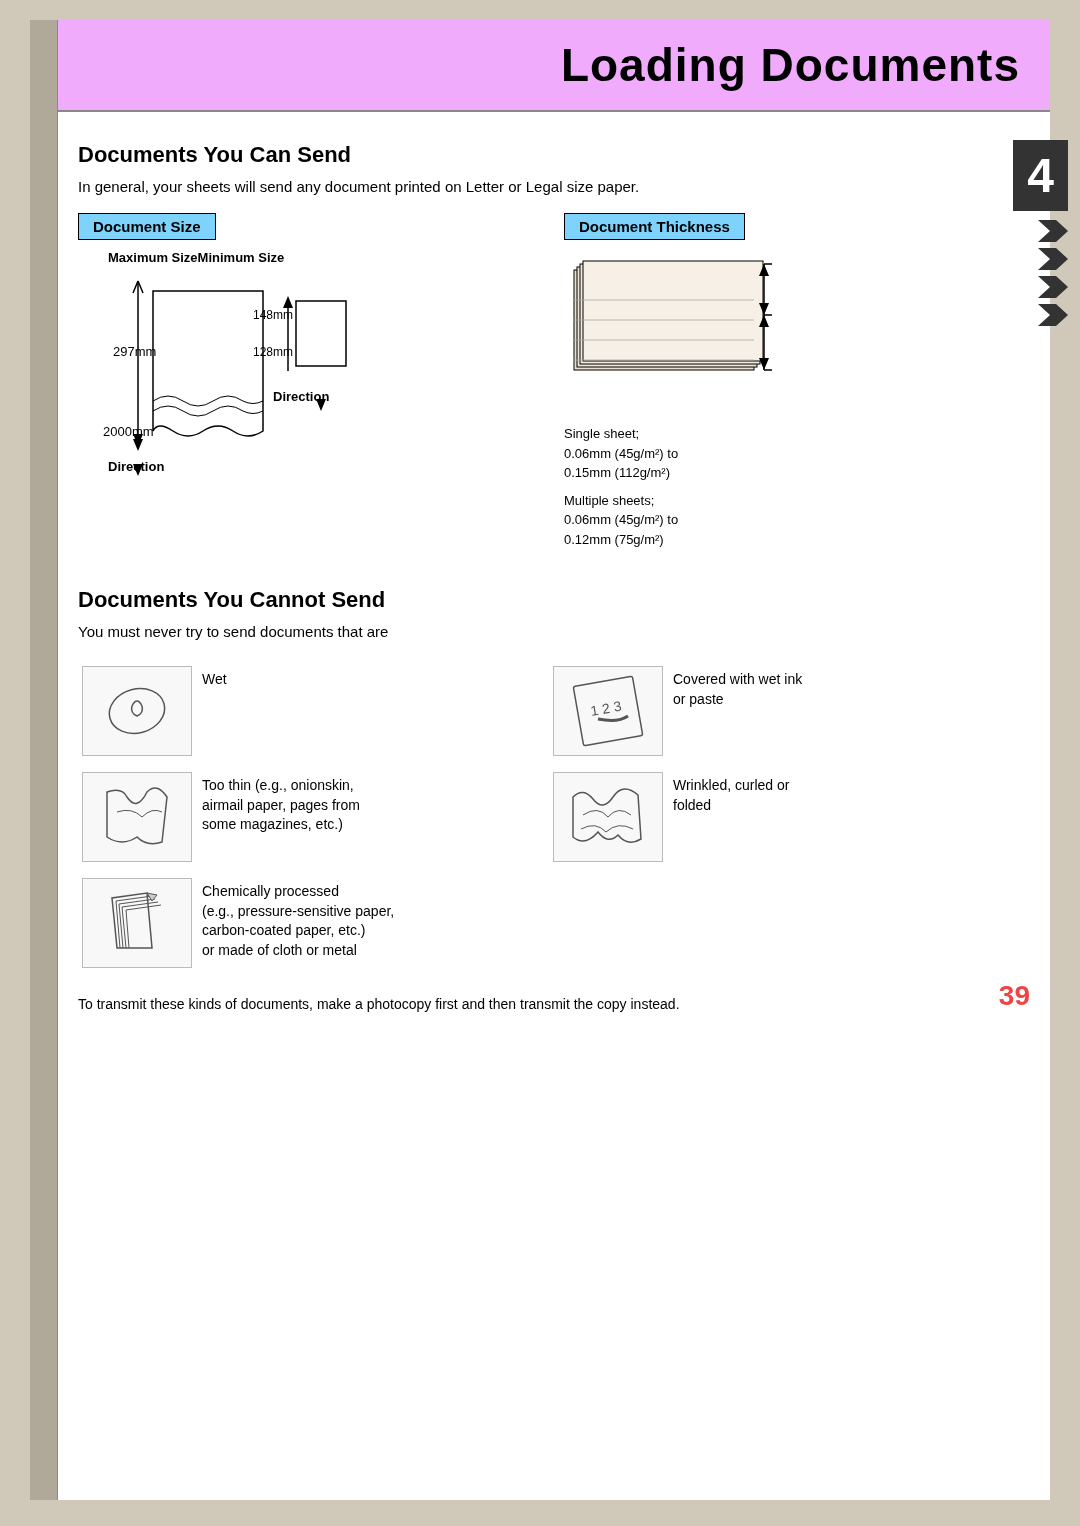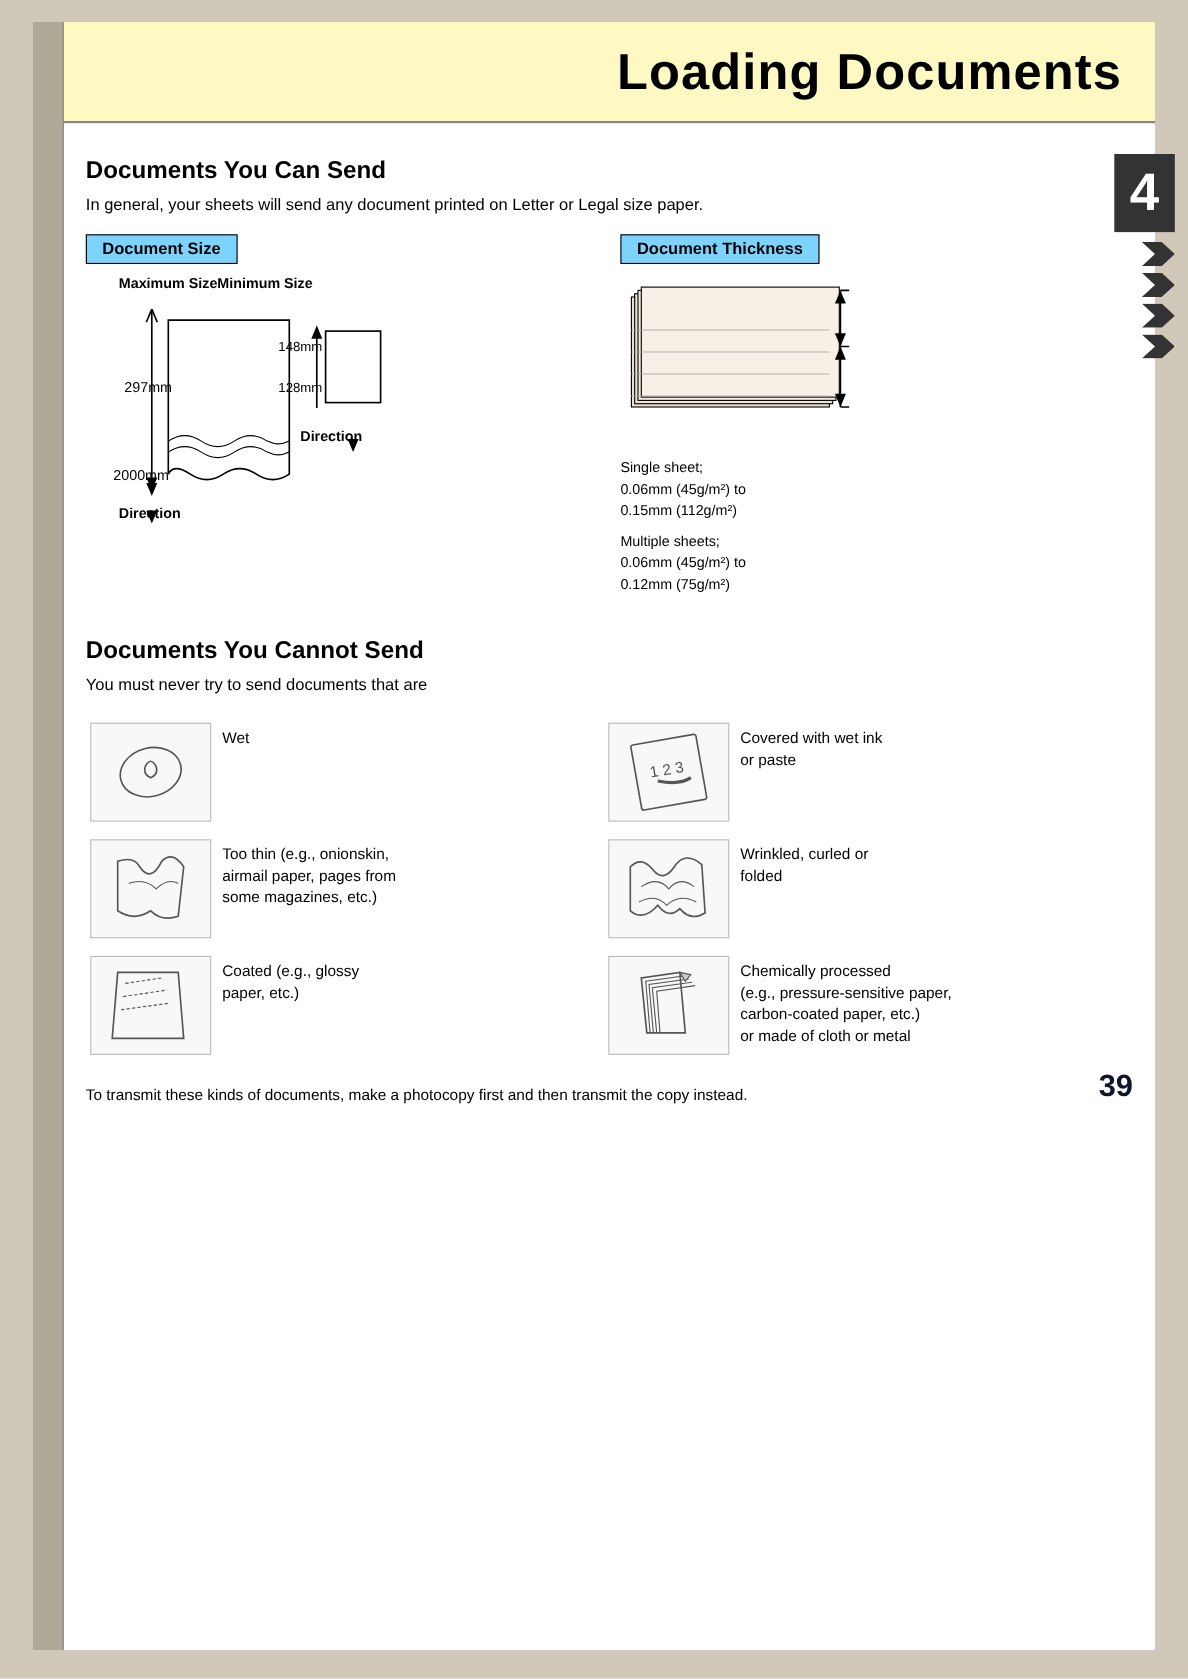--- a/index.html
+++ b/index.html
@@ -12,21 +12,21 @@
     }
     .page {
       background: #ffffff;
       margin: 20px 30px;
       padding: 0;
       min-height: 1480px;
       position: relative;
     }
     
     .header {
-      background: #fef9c3;
+      background: #f0abfc;
       padding: 18px 30px 18px 0;
       text-align: right;
       border-bottom: 2px solid #888;
     }
     .header-title {
       font-size: 46px;
       font-weight: 900;
       color: #000;
       letter-spacing: 1px;
     }
@@ -107,20 +107,21 @@
       background: #7dd3fc;
     }
     
     .doc-thickness-section {
       flex: 1;
     }
     .thickness-info {
       font-size: 13px;
       color: #000;
       line-height: 1.5;
+      margin-top: 10px;
     }
     .thickness-info p {
       margin-bottom: 8px;
     }
     
     .cannot-send-grid {
       display: grid;
       grid-template-columns: 1fr 1fr;
       gap: 0px;
       margin-top: 10px;
@@ -152,21 +153,21 @@
       font-size: 14px;
       color: #000;
       margin-top: 20px;
     }
     .page-number {
       position: absolute;
       bottom: 20px;
       right: 20px;
       font-size: 28px;
       font-weight: bold;
-      color: #0f172a;
+      color: #ef4444;
     }
   </style>
 </head>
 <body>
 
 <div class="page">
 
   <div class="left-bar"></div>
 
   <div class="right-tab">
@@ -323,32 +324,20 @@
           <svg width="90" height="80" viewBox="0 0 90 80">
 
             <path d="M 10 20 Q 20 10 30 22 Q 40 35 50 20 Q 60 5 75 18 L 78 62 Q 65 70 55 58 Q 45 68 35 55 Q 22 70 10 60 Z" fill="none" stroke="#555" stroke-width="1.5"></path>
             <path d="M 20 38 Q 35 28 45 40 Q 55 28 68 38" fill="none" stroke="#555" stroke-width="1"></path>
             <path d="M 18 52 Q 33 44 43 55 Q 55 44 70 52" fill="none" stroke="#555" stroke-width="1"></path>
           </svg>
         </div>
         <div class="cannot-label">Wrinkled, curled or<br>folded</div>
       </div>
 
-      <div class="cannot-item">
-        <div class="cannot-img">
-          <svg width="90" height="80" viewBox="0 0 90 80">
-
-            <path d="M 15 10 L 70 10 L 75 70 L 10 70 Z" fill="none" stroke="#555" stroke-width="1.5"></path>
-            <path d="M 22 20 L 55 15" stroke="#555" stroke-width="1" stroke-dasharray="3,2"></path>
-            <path d="M 20 32 L 60 26" stroke="#555" stroke-width="1" stroke-dasharray="3,2"></path>
-            <path d="M 18 44 L 62 38" stroke="#555" stroke-width="1" stroke-dasharray="3,2"></path>
-          </svg>
-        </div>
-        <div class="cannot-label">Coated (e.g., glossy<br>paper, etc.)</div>
-      </div>
 
       <div class="cannot-item">
         <div class="cannot-img">
           <svg width="90" height="80" viewBox="0 0 90 80">
 
             <path d="M 25 65 L 20 15 L 55 10 L 60 65 Z" fill="none" stroke="#555" stroke-width="1.5"></path>
             <path d="M 28 65 L 24 18 L 60 13" fill="none" stroke="#555" stroke-width="1"></path>
             <path d="M 31 65 L 27 21 L 63 16" fill="none" stroke="#555" stroke-width="1"></path>
             <path d="M 34 65 L 30 24 L 66 19" fill="none" stroke="#555" stroke-width="1"></path>
             <path d="M 37 65 L 34 27 L 69 22" fill="none" stroke="#555" stroke-width="1"></path>

